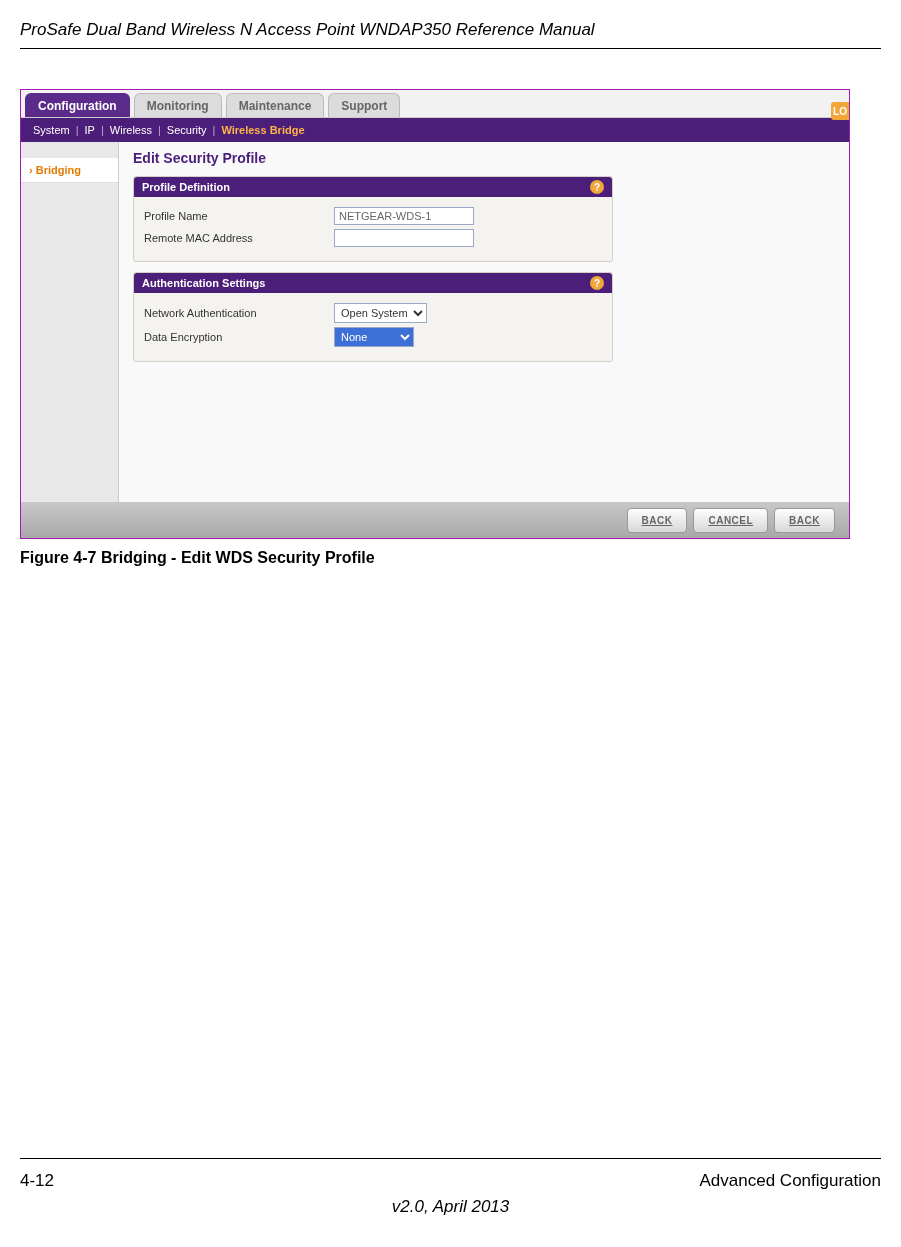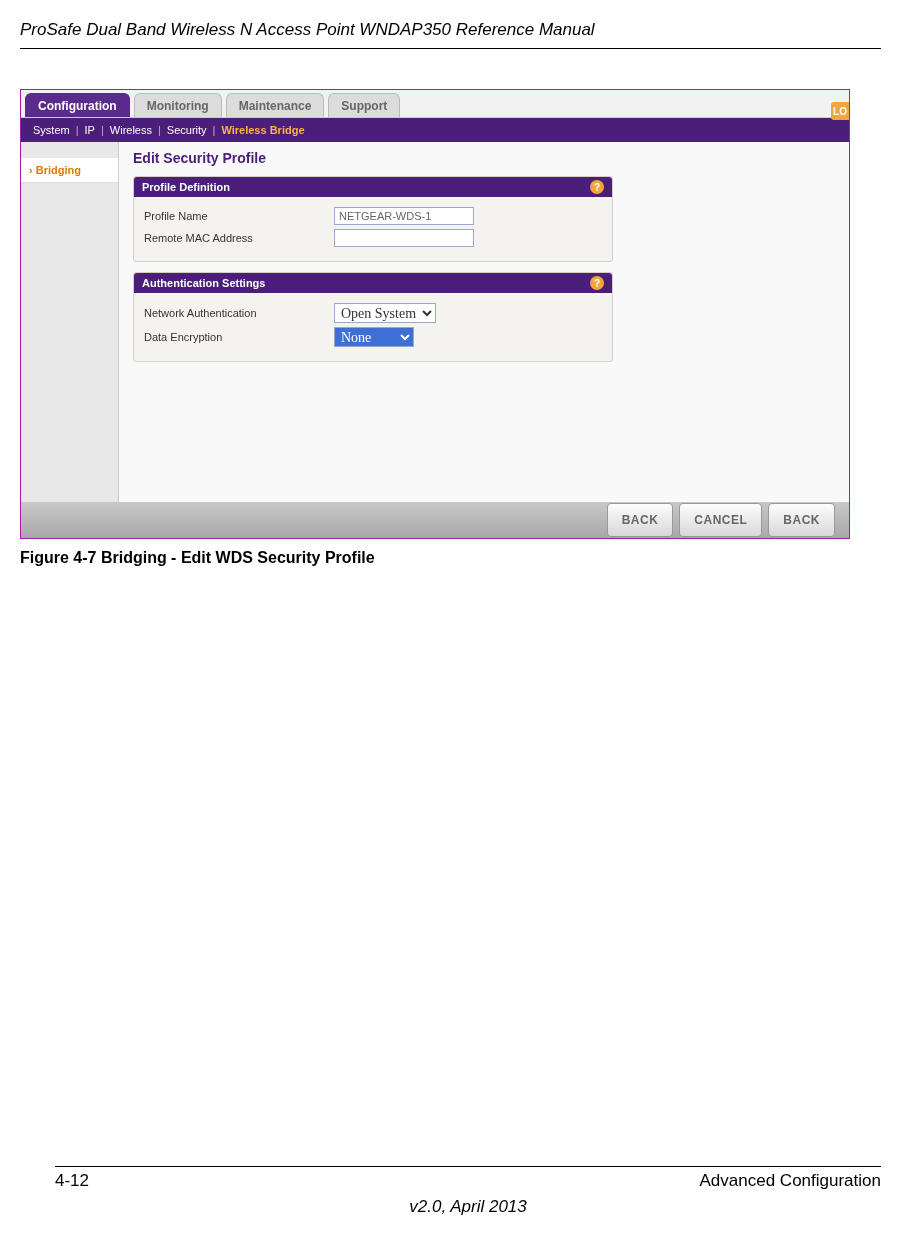--- a/index.html
+++ b/index.html
@@ -164,69 +164,68 @@
     border: 1px solid #9aa7c7;
     font-size: 11px;
     padding: 1px 4px;
     width: 140px;
     color: #666;
     background: #fff;
   }
   .sel {
     height: 20px;
     border: 1px solid #9aa7c7;
-    font-size: 14px;
+    font-size: 11px;
     padding: 0 2px;
     background: #fff;
     color: #333;
-    font-family: Liberation Serif, serif;
   }
   .sel.none-sel {
     background: #3d6fd6;
     color: #fff;
     width: 80px;
   }
   .footer-bar {
     position: absolute;
     bottom: 0;
     left: 0;
     right: 0;
     height: 36px;
     background: linear-gradient(#c8c8c8, #a8a8a8);
     display: flex;
     align-items: center;
     justify-content: flex-end;
     padding-right: 14px;
     gap: 6px;
   }
   .btn {
-    height: 34px;
+    height: 25px;
     padding: 0 14px;
-    font-size: 12px;
+    font-size: 10px;
     font-weight: bold;
     color: #666;
     background: linear-gradient(#fdfdfd, #d8d8d8);
     border: 1px solid #999;
     border-radius: 4px;
     cursor: pointer;
     letter-spacing: 0.5px;
+    text-decoration: underline;
   }
   .caption {
     font-weight: bold;
     font-size: 16px;
     margin-top: 10px;
   }
   .page-footer {
     position: absolute;
     bottom: 30px;
     left: 20px;
     right: 20px;
     border-top: 1px solid #000;
-    padding-top: 4px;
-    margin-left: 35px;
+    padding-top: 12px;
   }
   .footer-row1 {
     display: flex;
     justify-content: space-between;
     font-size: 17px;
   }
   .footer-row2 {
     text-align: center;
     font-style: italic;
     font-size: 17px;

